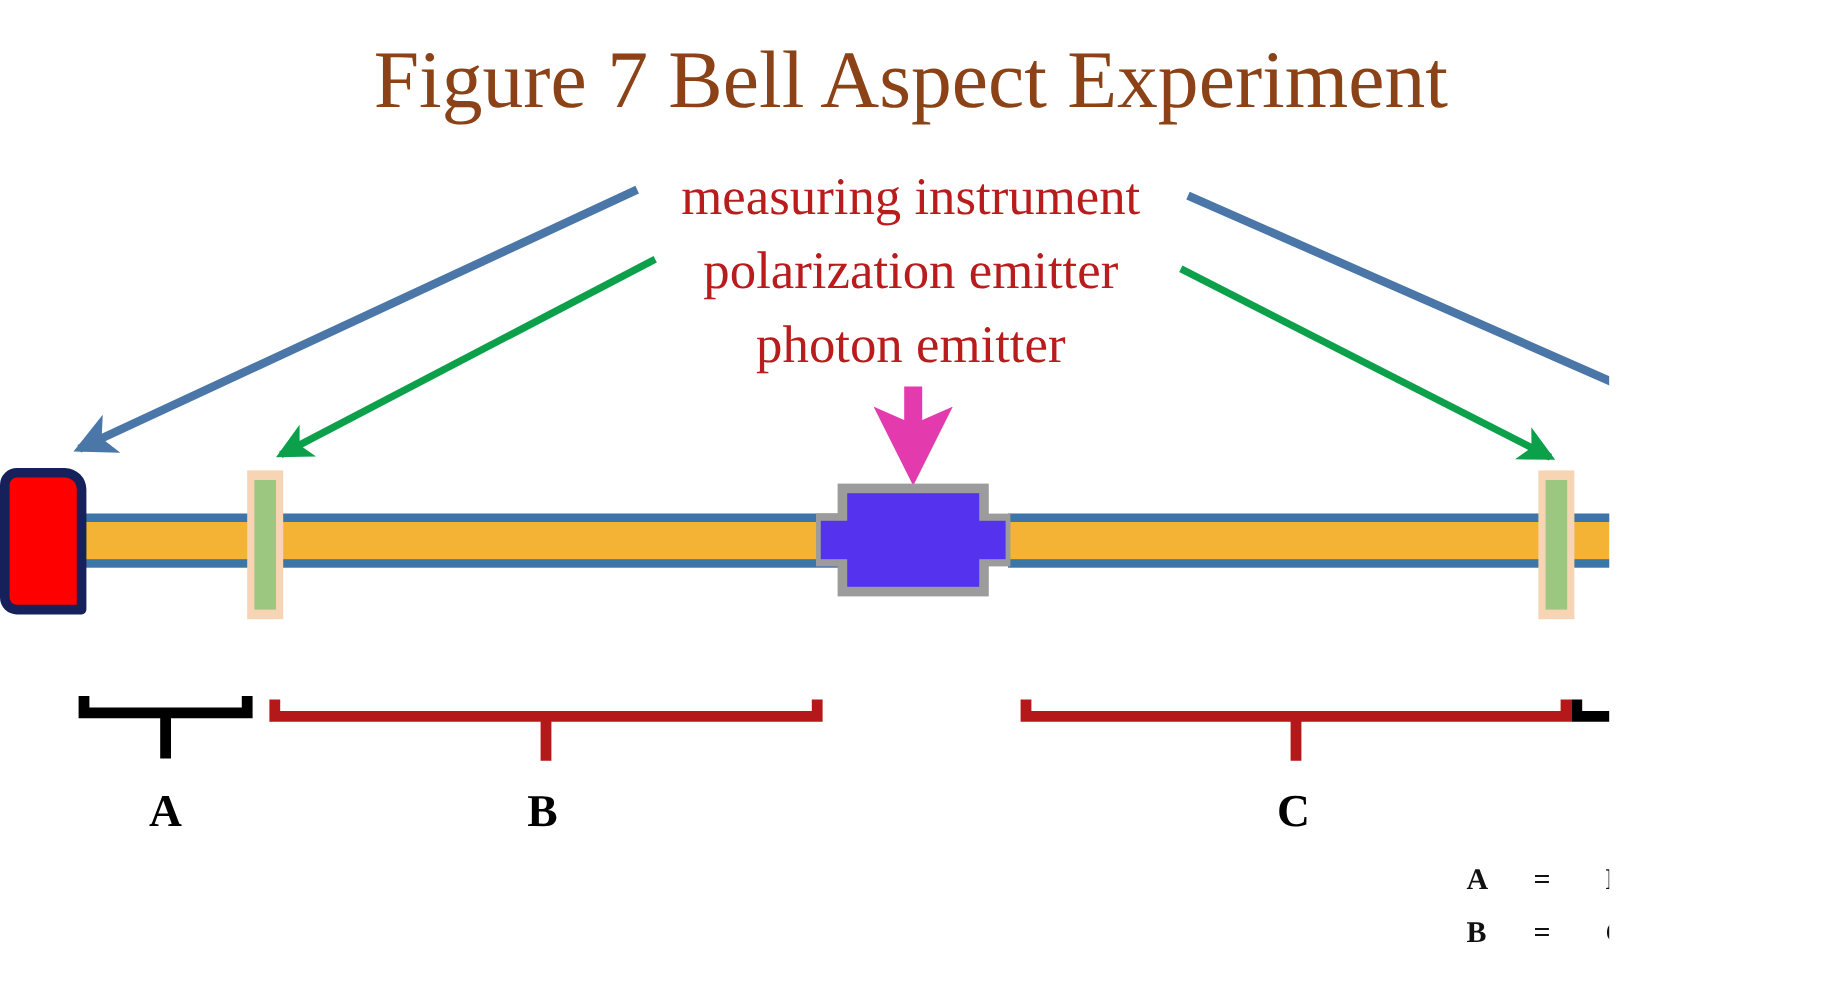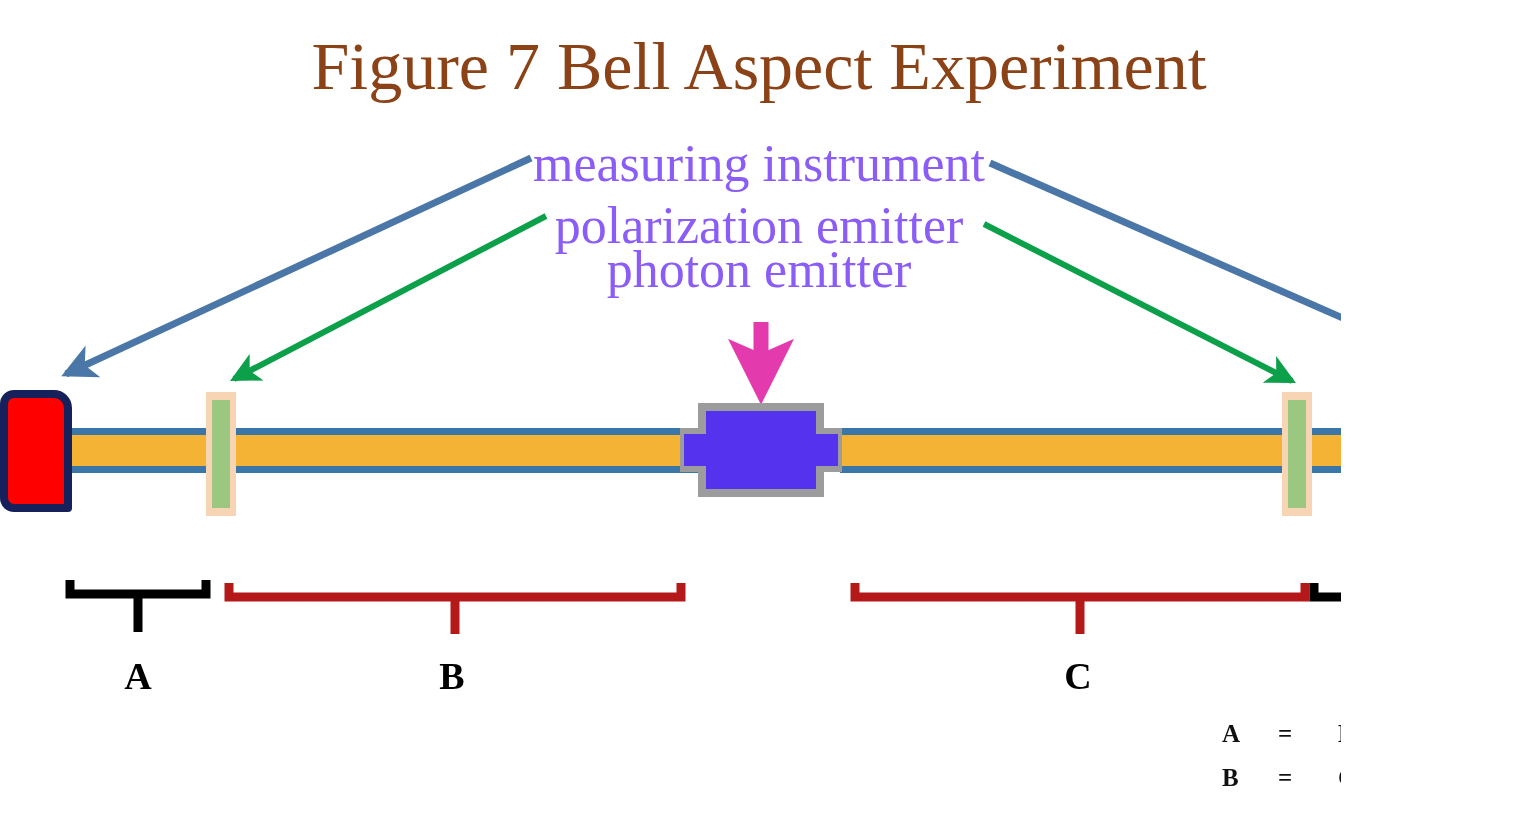--- a/index.html
+++ b/index.html
@@ -29,28 +29,28 @@
     line-height: 76px;
     color: #8B4217;
     white-space: nowrap;
   }
 
   
   .callout {
     position: absolute;
     text-align: center;
     font-family: "Liberation Serif", serif;
-    font-size: 52px;
+    font-size: 44px;
     line-height: 48px;
-    color: #8b5cf6;
+    color: #b91c1c;
     white-space: nowrap;
   }
   #label-measuring { left: 459px; top: 140px; width: 600px; }
   #label-filters   { left: 459px; top: 202px; width: 600px; }
-  #label-emitter   { left: 459px; top: 246px; width: 600px; }
+  #label-emitter   { left: 459px; top: 264px; width: 600px; }
 
   
   #vector {
     position: absolute;
     left: 0;
     top: 0;
     width: 1518px;
     height: 819px;
     pointer-events: none;
   }

